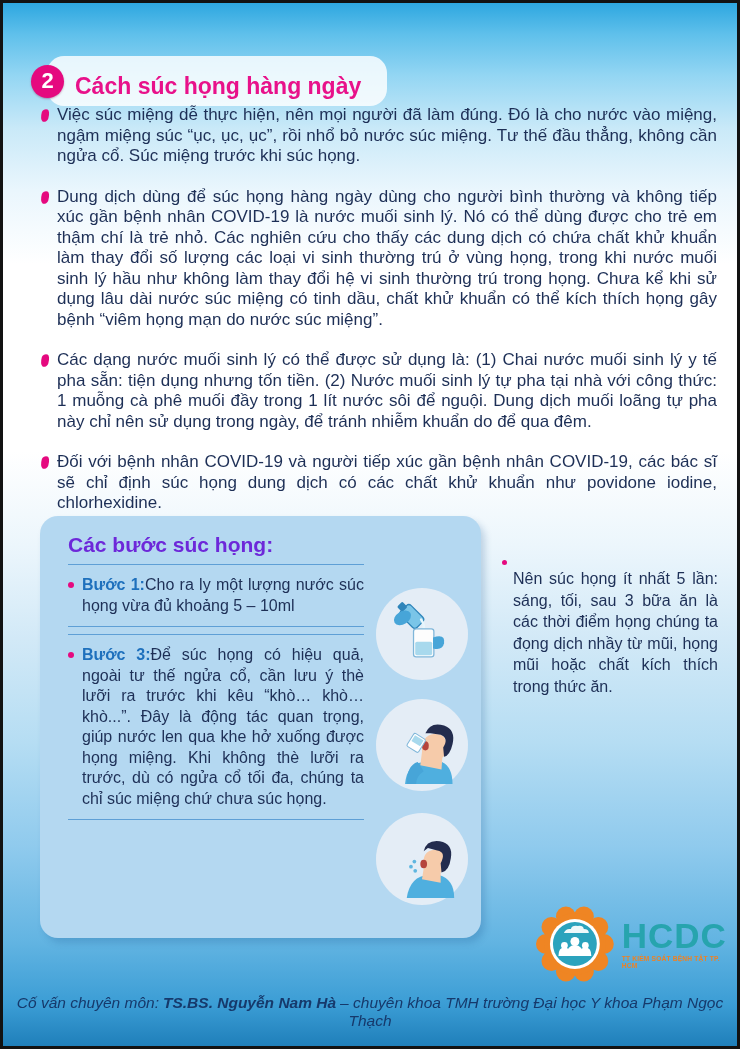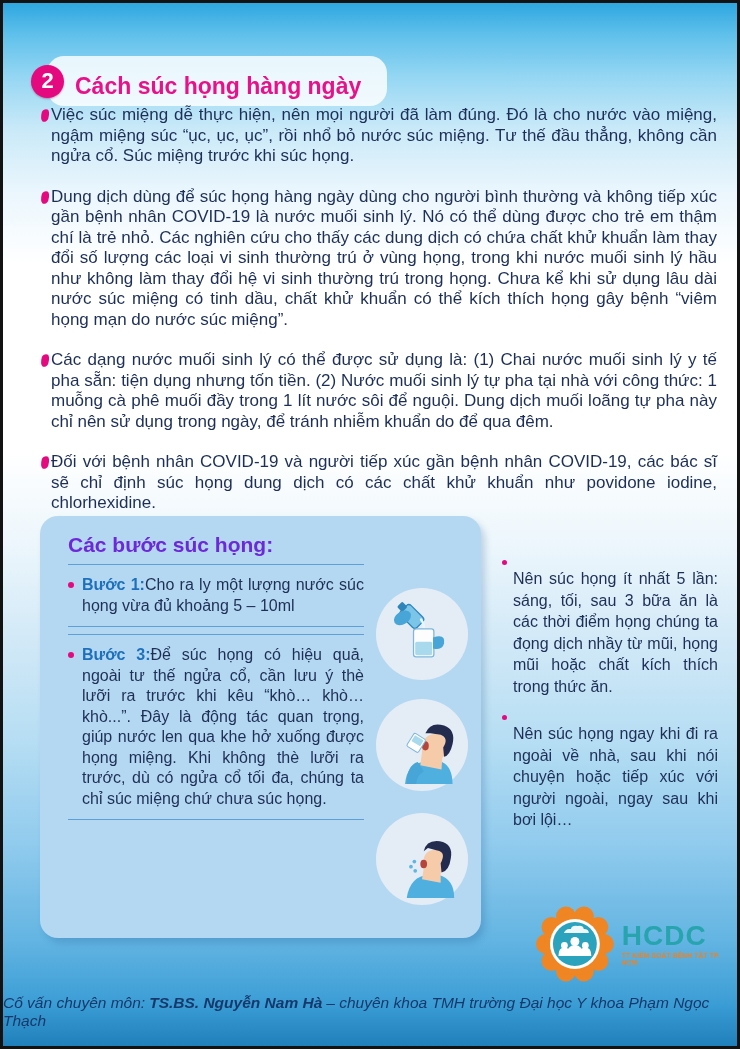--- a/index.html
+++ b/index.html
@@ -23,21 +23,21 @@
     font-weight:bold;font-size:22px;display:flex;align-items:center;justify-content:center;
     position:relative;z-index:2;box-shadow:0 1px 2px rgba(120,0,60,.35);
   }
   .heading-pill{
     margin-left:-17px;padding:17px 26px 6px 28px;background:rgba(255,255,255,.82);
     border-radius:17px;color:#e8118a;font-size:23px;font-weight:bold;white-space:nowrap;
   }
 
   
   .bullets{position:absolute;top:102px;left:38px;width:676px;}
-  .para{display:flex;gap:2px;margin-bottom:20px;}
+  .para{display:flex;gap:8px;margin-bottom:20px;}
   .drop{
     flex:none;width:8px;height:13px;margin-top:4px;background:#e5097f;
     border-radius:60% 40% 55% 45%/30% 65% 35% 70%;transform:rotate(16deg);
   }
   .para-text{font-size:17px;line-height:20.5px;color:#1d2f56;text-align:justify;}
 
   
   .steps-box{
     position:absolute;top:513px;left:37px;width:441px;height:422px;box-sizing:border-box;
     background:#b4d8f1;border-radius:18px;box-shadow:4px 5px 7px rgba(25,80,140,.22);
@@ -59,26 +59,26 @@
   
   .notes{position:absolute;top:549px;left:499px;width:216px;}
   .notes-title{font-size:20px;font-weight:bold;font-style:italic;color:#e8118a;margin:0 0 9px 0;}
   .note{display:flex;gap:6px;margin-bottom:10px;}
   .note .dot{flex:none;width:5px;height:5px;border-radius:50%;background:#e5097f;margin-top:8px;}
   .note-text{font-size:16px;line-height:21.5px;color:#1d2f56;text-align:justify;margin-top:16px;}
 
   
   .logo{position:absolute;top:901px;left:532px;display:flex;align-items:center;gap:7px;}
   .logo-text{display:flex;flex-direction:column;line-height:1;}
-  .logo-wordmark{font-size:28px;font-weight:bold;color:#27a4ae;letter-spacing:1px;}
+  .logo-wordmark{font-size:35px;font-weight:bold;color:#27a4ae;letter-spacing:1px;}
   .logo-tagline{font-size:6.6px;font-weight:bold;color:#ef8122;margin-top:3px;letter-spacing:.2px;}
 
   
   .footer{
-    position:absolute;top:991px;left:0;width:100%;
+    position:absolute;top:991px;left:0;width:100%;text-align:center;
     font-style:italic;font-size:15.5px;color:#16396b;
   }
   .footer b{margin:0 4px;}
 </style>
 </head>
 <body>
 
 <div class="page">
 
   <div class="heading">
@@ -164,24 +164,20 @@
         <circle cx="33" cy="55" r="2.2" fill="#5fb6e0"></circle>
         <circle cx="38" cy="60" r="2.2" fill="#5fb6e0"></circle>
       </svg>
     </div>
   </div>
 
   <div class="notes">
     <div class="note">
       <span class="dot"></span>
       <span class="note-text">Nên súc họng ít nhất 5 lần: sáng, tối, sau 3 bữa ăn là các thời điểm họng chúng ta đọng dịch nhầy từ mũi, họng mũi hoặc chất kích thích trong thức ăn.</span>
-    </div>
-    <div class="note">
-      <span class="dot"></span>
-      <span class="note-text">Nên súc họng ngay khi đi ra ngoài về nhà, sau khi nói chuyện hoặc tiếp xúc với người ngoài, ngay sau khi bơi lội…</span>
     </div>
   </div>
 
   <div class="logo">
     <svg width="80" height="80" viewBox="0 0 80 80">
       <g fill="#ef8523">
         <circle cx="69" cy="40" r="10"></circle>
           <circle cx="63.5" cy="57" r="10"></circle>
         <circle cx="49" cy="67.6" r="10"></circle>
           <circle cx="31" cy="67.6" r="10"></circle>

